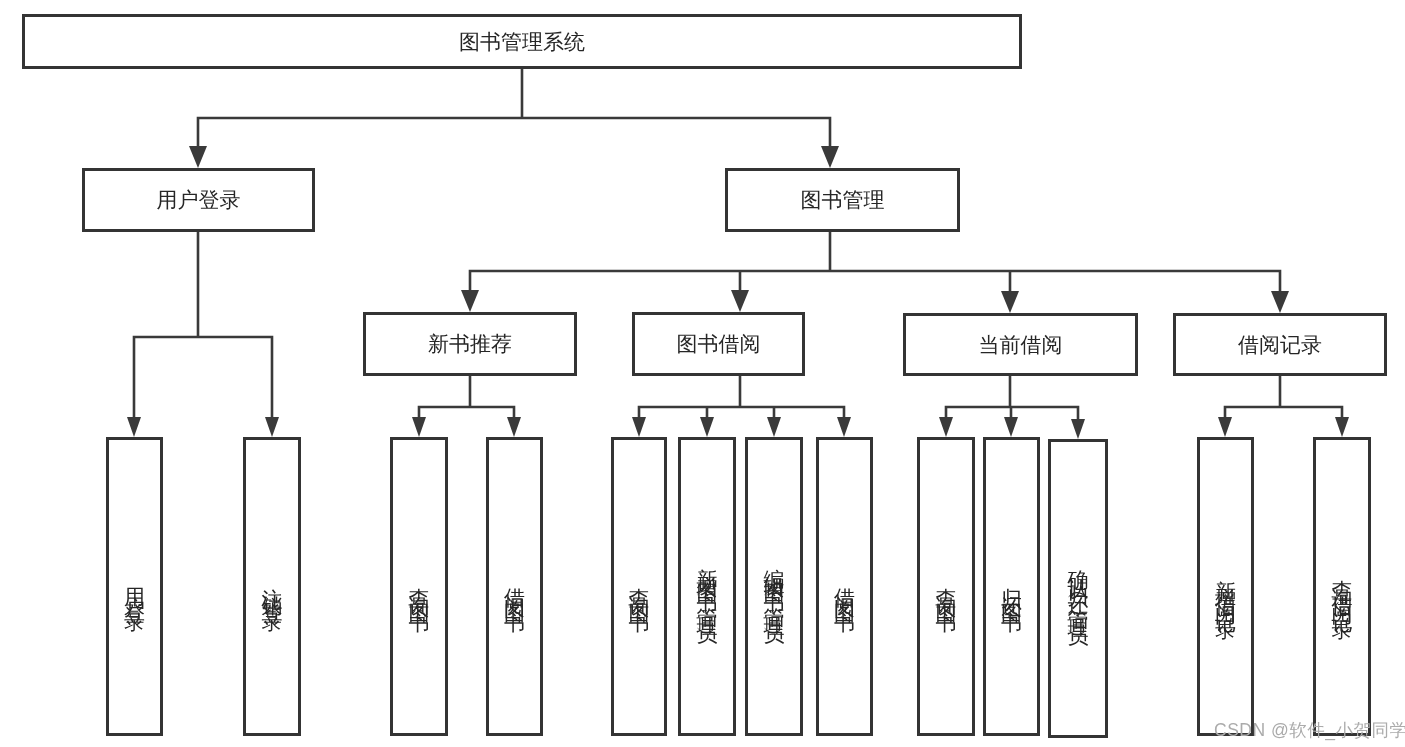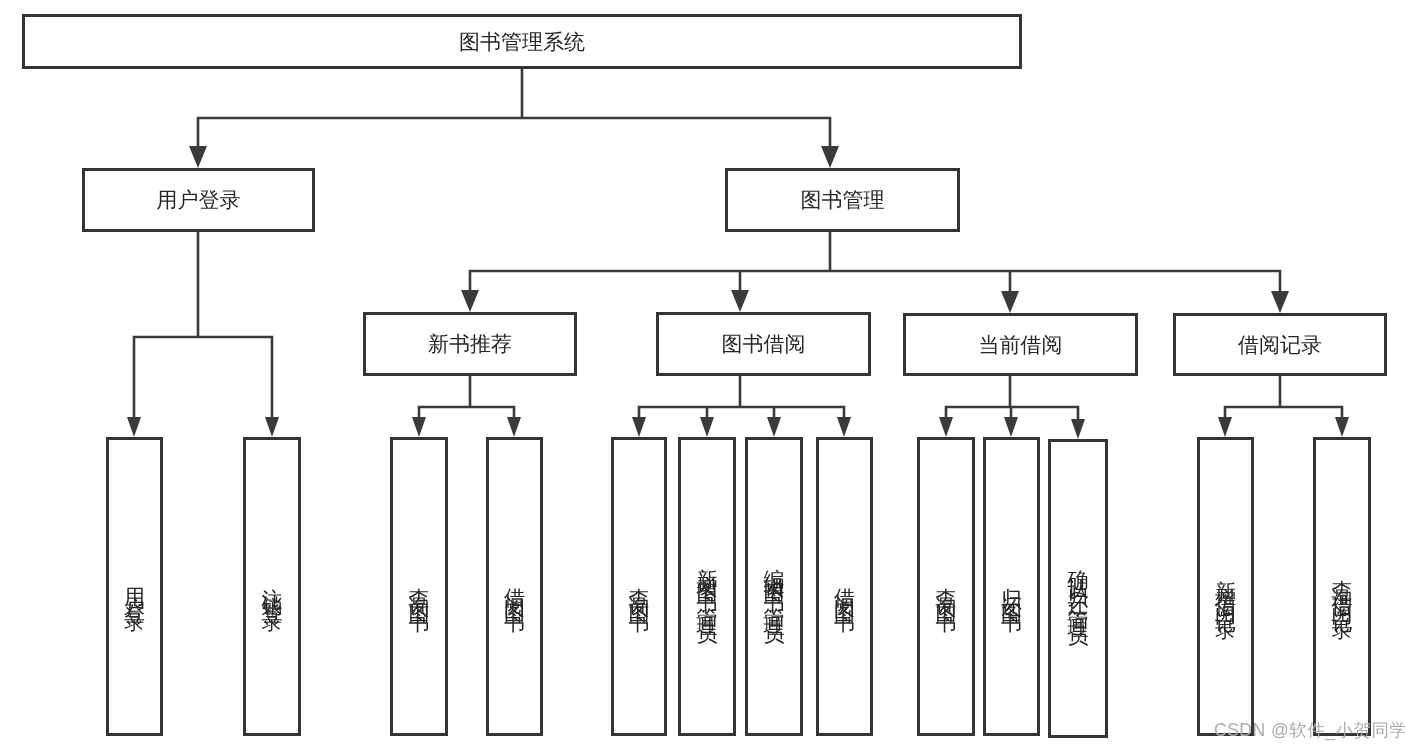--- a/index.html
+++ b/index.html
@@ -15,21 +15,21 @@
   }
   .vnode{
     writing-mode:vertical-rl;text-orientation:mixed;letter-spacing:8px;line-height:normal;
     white-space:normal;
   }
   
   #n-root   {left:22px;  top:14px;  width:1000px;height:55px;}
   #n-login  {left:82px;  top:168px; width:233px; height:64px;}
   #n-mgmt   {left:725px; top:168px; width:235px; height:64px;}
   #n-newrec {left:363px; top:312px; width:214px; height:64px;}
-  #n-borrow {left:632px; top:312px; width:215px; height:64px;margin-left:24px;}
+  #n-borrow {left:632px; top:312px; width:173px; height:64px;}
   #n-current{left:903px; top:313px; width:235px; height:63px;}
   #n-records{left:1173px;top:313px; width:214px; height:63px;}
   
   #v1 {left:106px; top:437px;width:57px;height:299px;}
   #v2 {left:243px; top:437px;width:58px;height:299px;}
   #v3 {left:390px; top:437px;width:58px;height:299px;}
   #v4 {left:486px; top:437px;width:57px;height:299px;}
   #v5 {left:611px; top:437px;width:56px;height:299px;}
   #v6 {left:678px; top:437px;width:58px;height:299px;}
   #v7 {left:745px; top:437px;width:58px;height:299px;}

